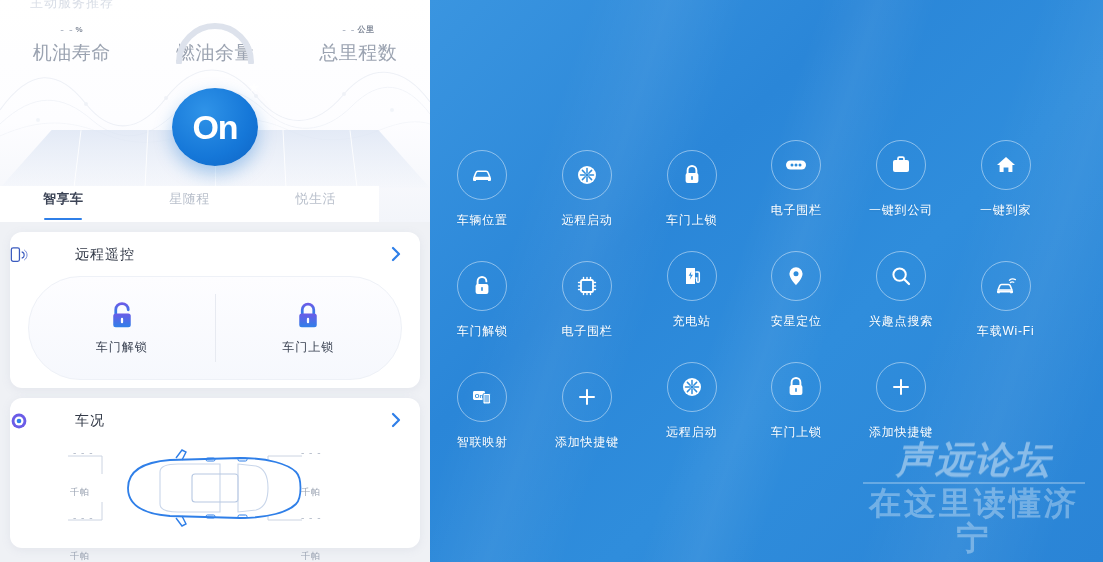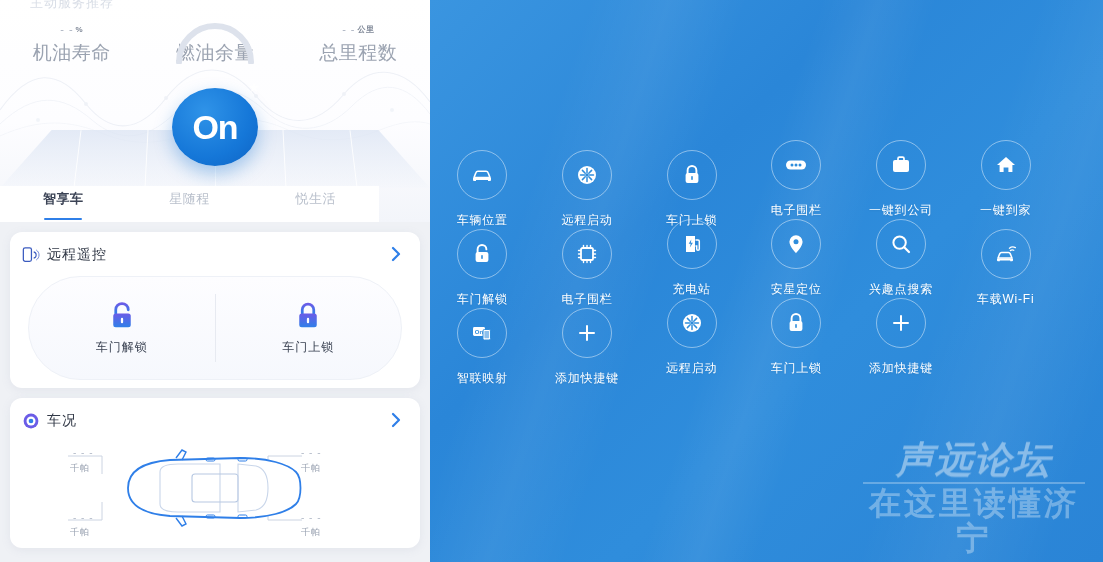--- a/index.html
+++ b/index.html
@@ -56,50 +56,50 @@
   .tab { flex:1; text-align:center; font-size:13px; color:#b8bfcb;
     position:relative; padding-top:4px; letter-spacing:.5px; }
   .tab.active { color:#3b4355; font-weight:bold; }
   .tab.active::after { content:""; position:absolute; bottom:2px; left:50%;
     transform:translateX(-50%); width:38px; height:2.5px; border-radius:2px;
     background:#2f7fe8; }
 
   
   .card { background:#fff; border-radius:12px; margin:10px;
     box-shadow:0 2px 10px rgba(140,150,170,.12); position:relative; }
-  .card-head { display:flex; align-items:flex-start; padding:14px 16px 6px 12px; }
+  .card-head { display:flex; align-items:flex-start; padding:14px 16px 6px 0;gap:40px; }
   .card-head .ico { width:18px; height:18px; margin-right:7px; flex:0 0 18px; }
   .card-title { font-size:14px; color:#333a48; letter-spacing:1px; }
   .chevron { position:absolute; right:16px; top:14px; width:16px; height:16px; }
 
   .remote-card { height:156px; }
   .pill { margin:6px 18px 0 18px; height:104px; border-radius:52px;
     background:linear-gradient(180deg,#fdfdff,#f6f8fd);
     border:1px solid #eef1f7; display:flex; align-items:center; }
   .pill-half { flex:1; display:flex; flex-direction:column; align-items:center;
     justify-content:center; gap:8px; }
   .pill-div { width:1px; height:68px; background:#e7eaf1; }
   .lock { width:30px; height:30px; }
   .pill-label { font-size:12px; color:#3a4252; letter-spacing:1px; }
 
   .status-card { height:150px; }
   .car-wrap { position:absolute; left:0; top:34px; width:410px; height:112px; }
-  .tp { position:absolute; font-size:9px; color:#9aa3b2; letter-spacing:1px; }
+  .tp { position:absolute; font-size:9px; color:#9aa3b2; letter-spacing:1px;margin-top:24px; }
   .tp-dash { position:absolute; font-size:10px; color:#b4bcc9; letter-spacing:1px; }
 
   
   .right-panel { position:relative; width:673px; height:562px;
     background:linear-gradient(135deg,#3a95e0 0%,#2a86d8 35%,#2f8ddc 60%,#2a84d6 100%);
     overflow:hidden; }
   .streak { position:absolute; top:-120px; width:150px; height:820px;
     background:linear-gradient(90deg,rgba(255,255,255,0),rgba(255,255,255,.06),rgba(255,255,255,0));
     transform:rotate(18deg); }
 
   .grid { position:absolute; top:150px; left:0; width:628px;
-    display:grid; grid-template-columns:repeat(6,1fr); }
+    display:grid; grid-template-columns:repeat(6,1fr); row-gap:32px; }
   .cell { display:flex; flex-direction:column; align-items:center; }
   .cell .ring { width:50px; height:50px; border-radius:50%;
     border:1px solid rgba(255,255,255,.45);
     display:flex; align-items:center; justify-content:center; }
   .cell .lbl { margin-top:12px; font-size:12px; color:#ffffff; letter-spacing:.8px;
     white-space:nowrap; text-shadow:0 1px 2px rgba(0,0,0,.08); }
   .cell svg { display:block; }
 
   
   .cell.hi { margin-top:-10px; }

